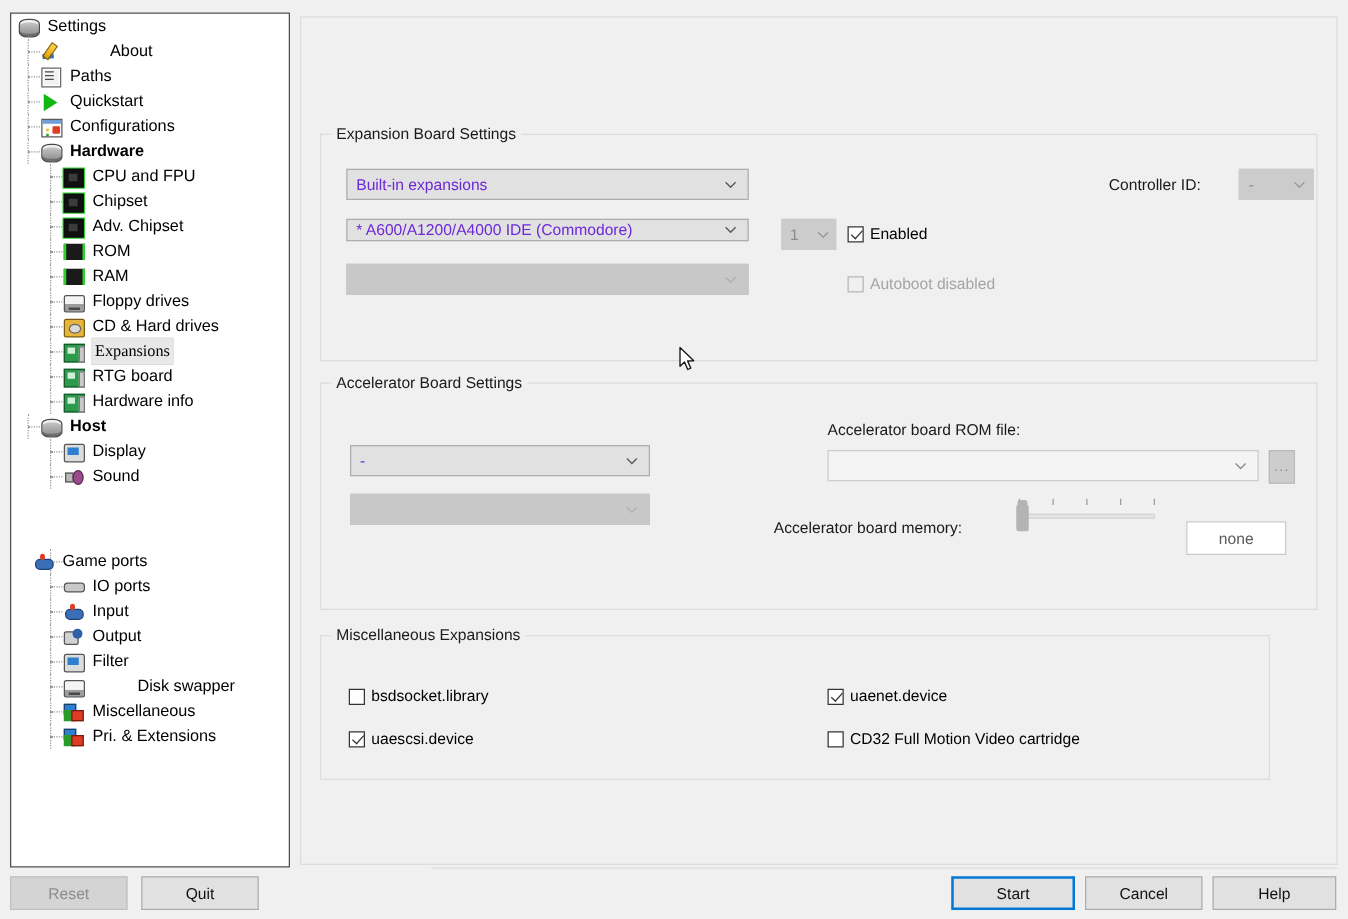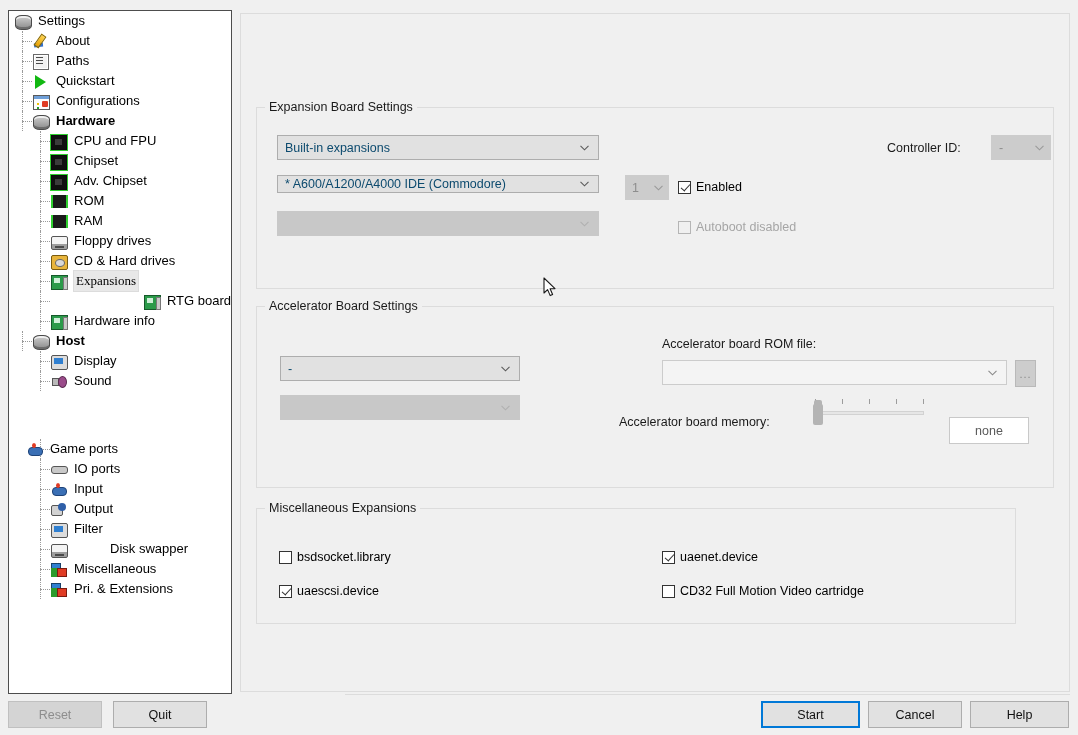--- a/index.html
+++ b/index.html
@@ -246,21 +246,21 @@
 
   
   .combo {
     position: absolute;
     box-sizing: border-box;
     background: #e1e1e1;
     border: 1px solid #adadad;
     display: flex;
     align-items: center;
     font-size: 12.5px;
-    color: #0c4a6e;
+    color: #6d28d9;
     padding-left: 7px;
     white-space: nowrap;
     overflow: hidden;
   }
   .combo .arrow {
     position: absolute;
     right: 9px;
     top: 50%;
     margin-top: -3px;
     width: 9px; height: 6px;
@@ -396,48 +396,48 @@
 <div id="app">
 
   <div id="tree-panel">
     <div id="tree-rows">
         <div class="tree-row" style="padding-left: 6px;">
           <span class="ico">
             <span class="ic-disk" style="display: block;"></span>
           </span>
           <span class="lbl">Settings</span>
         </div>
+        <div class="tree-row" style="padding-left: 24px; gap: 32px;">
+          <span class="conn" style="left: 13px; top: 0px; height: 20px;"></span>
+          <span class="connh" style="left: 13px; top: 10px; width: 10px;"></span>
+          <span class="ico">
+            <span class="ic-pencil" style="display: block;"></span>
+          </span>
+          <span class="lbl">About</span>
+        </div>
         <div class="tree-row" style="padding-left: 24px;">
           <span class="conn" style="left: 13px; top: 0px; height: 20px;"></span>
           <span class="connh" style="left: 13px; top: 10px; width: 10px;"></span>
           <span class="ico">
-            <span class="ic-pencil" style="display: block;"></span>
-          </span>
-          <span class="lbl">About</span>
+            <span class="ic-paths" style="display: block;"></span>
+          </span>
+          <span class="lbl">Paths</span>
         </div>
         <div class="tree-row" style="padding-left: 24px;">
           <span class="conn" style="left: 13px; top: 0px; height: 20px;"></span>
           <span class="connh" style="left: 13px; top: 10px; width: 10px;"></span>
           <span class="ico">
-            <span class="ic-paths" style="display: block;"></span>
-          </span>
-          <span class="lbl">Paths</span>
+            <span class="ic-play" style="display: block;"></span>
+          </span>
+          <span class="lbl">Quickstart</span>
         </div>
         <div class="tree-row" style="padding-left: 24px;">
           <span class="conn" style="left: 13px; top: 0px; height: 20px;"></span>
           <span class="connh" style="left: 13px; top: 10px; width: 10px;"></span>
           <span class="ico">
-            <span class="ic-play" style="display: block;"></span>
-          </span>
-          <span class="lbl">Quickstart</span>
-        </div>
-        <div class="tree-row" style="padding-left: 24px;">
-          <span class="conn" style="left: 13px; top: 0px; height: 20px;"></span>
-          <span class="connh" style="left: 13px; top: 10px; width: 10px;"></span>
-          <span class="ico">
             <span class="ic-config" style="display: block;"></span>
           </span>
           <span class="lbl">Configurations</span>
         </div>
         <div class="tree-row bold" style="padding-left: 24px;">
           <span class="conn" style="left: 13px; top: 0px; height: 20px;"></span>
           <span class="connh" style="left: 13px; top: 10px; width: 10px;"></span>
           <span class="ico">
             <span class="ic-disk" style="display: block;"></span>
           </span>
@@ -500,21 +500,21 @@
           <span class="lbl">CD &amp; Hard drives</span>
         </div>
         <div class="tree-row sel" style="padding-left: 42px; font-family: Liberation Serif, serif;">
           <span class="conn" style="left: 31px; top: 0px; height: 20px;"></span>
           <span class="connh" style="left: 31px; top: 10px; width: 10px;"></span>
           <span class="ico">
             <span class="ic-exp" style="display: block;"></span>
           </span>
           <span class="lbl">Expansions</span>
         </div>
-        <div class="tree-row" style="padding-left: 42px; justify-content: flex-end;">
+        <div class="tree-row" style="padding-left: 42px;">
           <span class="conn" style="left: 31px; top: 0px; height: 20px;"></span>
           <span class="connh" style="left: 31px; top: 10px; width: 10px;"></span>
           <span class="ico">
             <span class="ic-exp" style="display: block;"></span>
           </span>
           <span class="lbl">RTG board</span>
         </div>
         <div class="tree-row" style="padding-left: 42px;">
           <span class="conn" style="left: 31px; top: 0px; height: 20px;"></span>
           <span class="connh" style="left: 31px; top: 10px; width: 10px;"></span>

